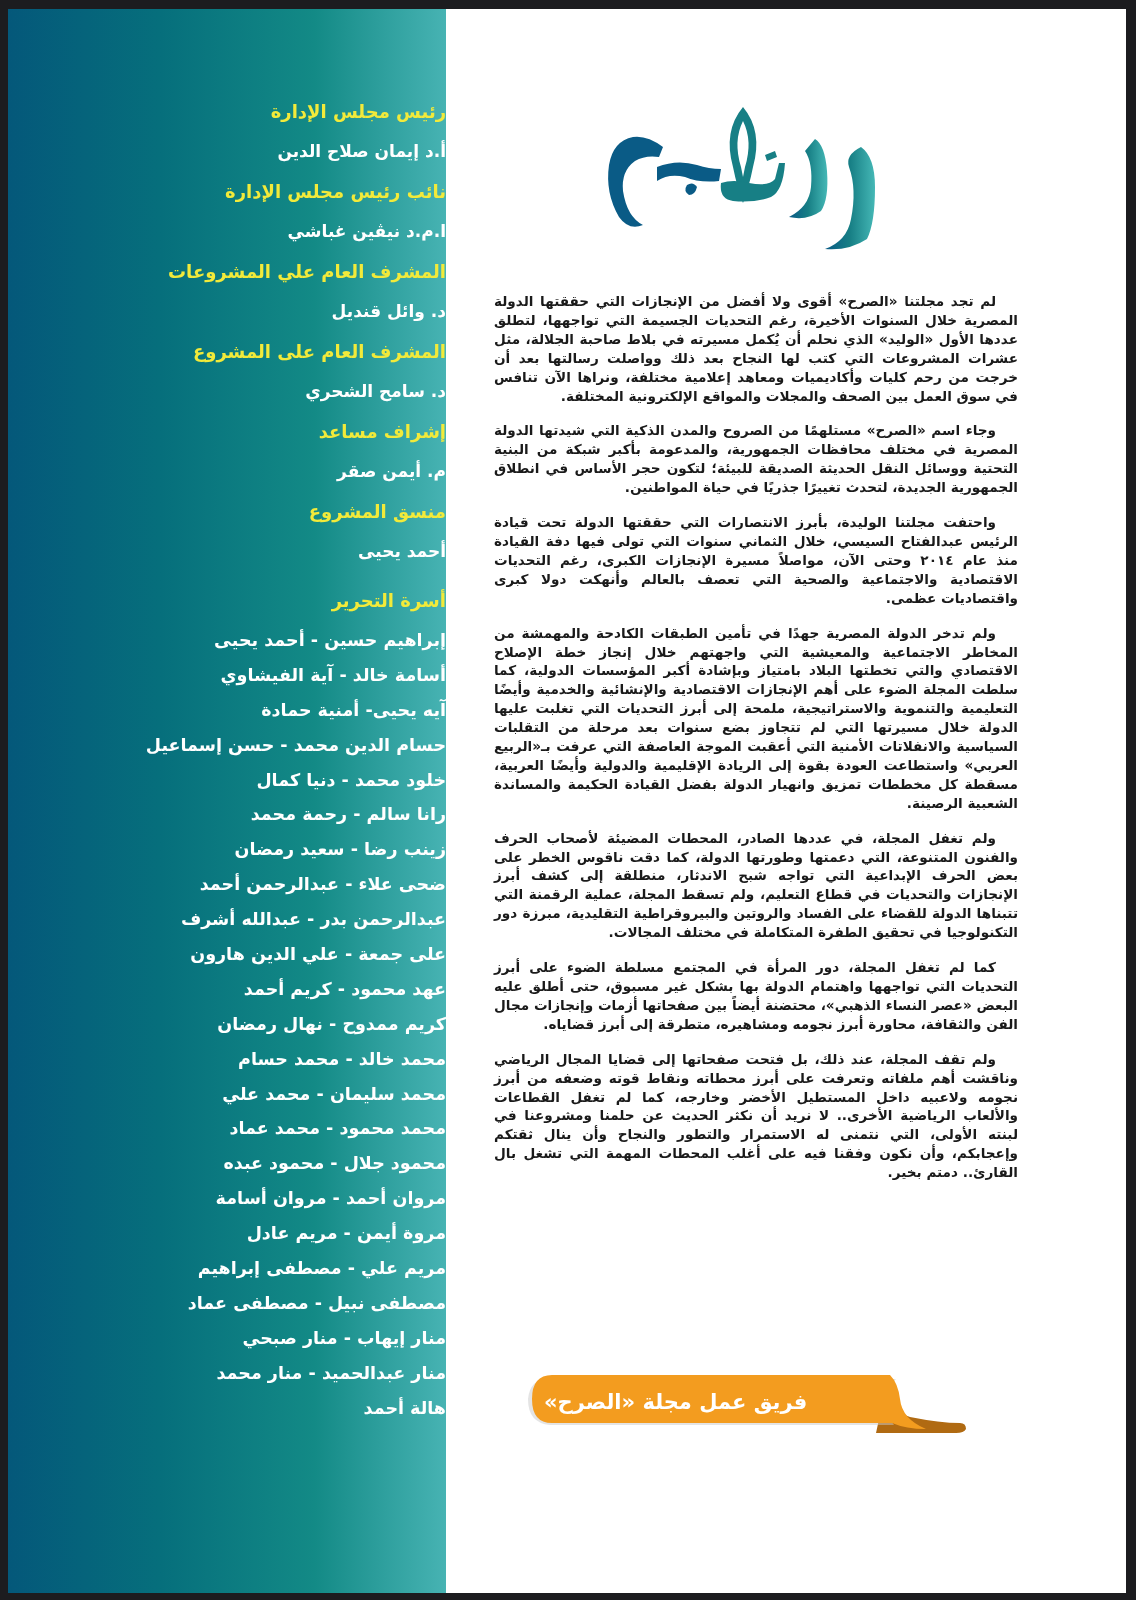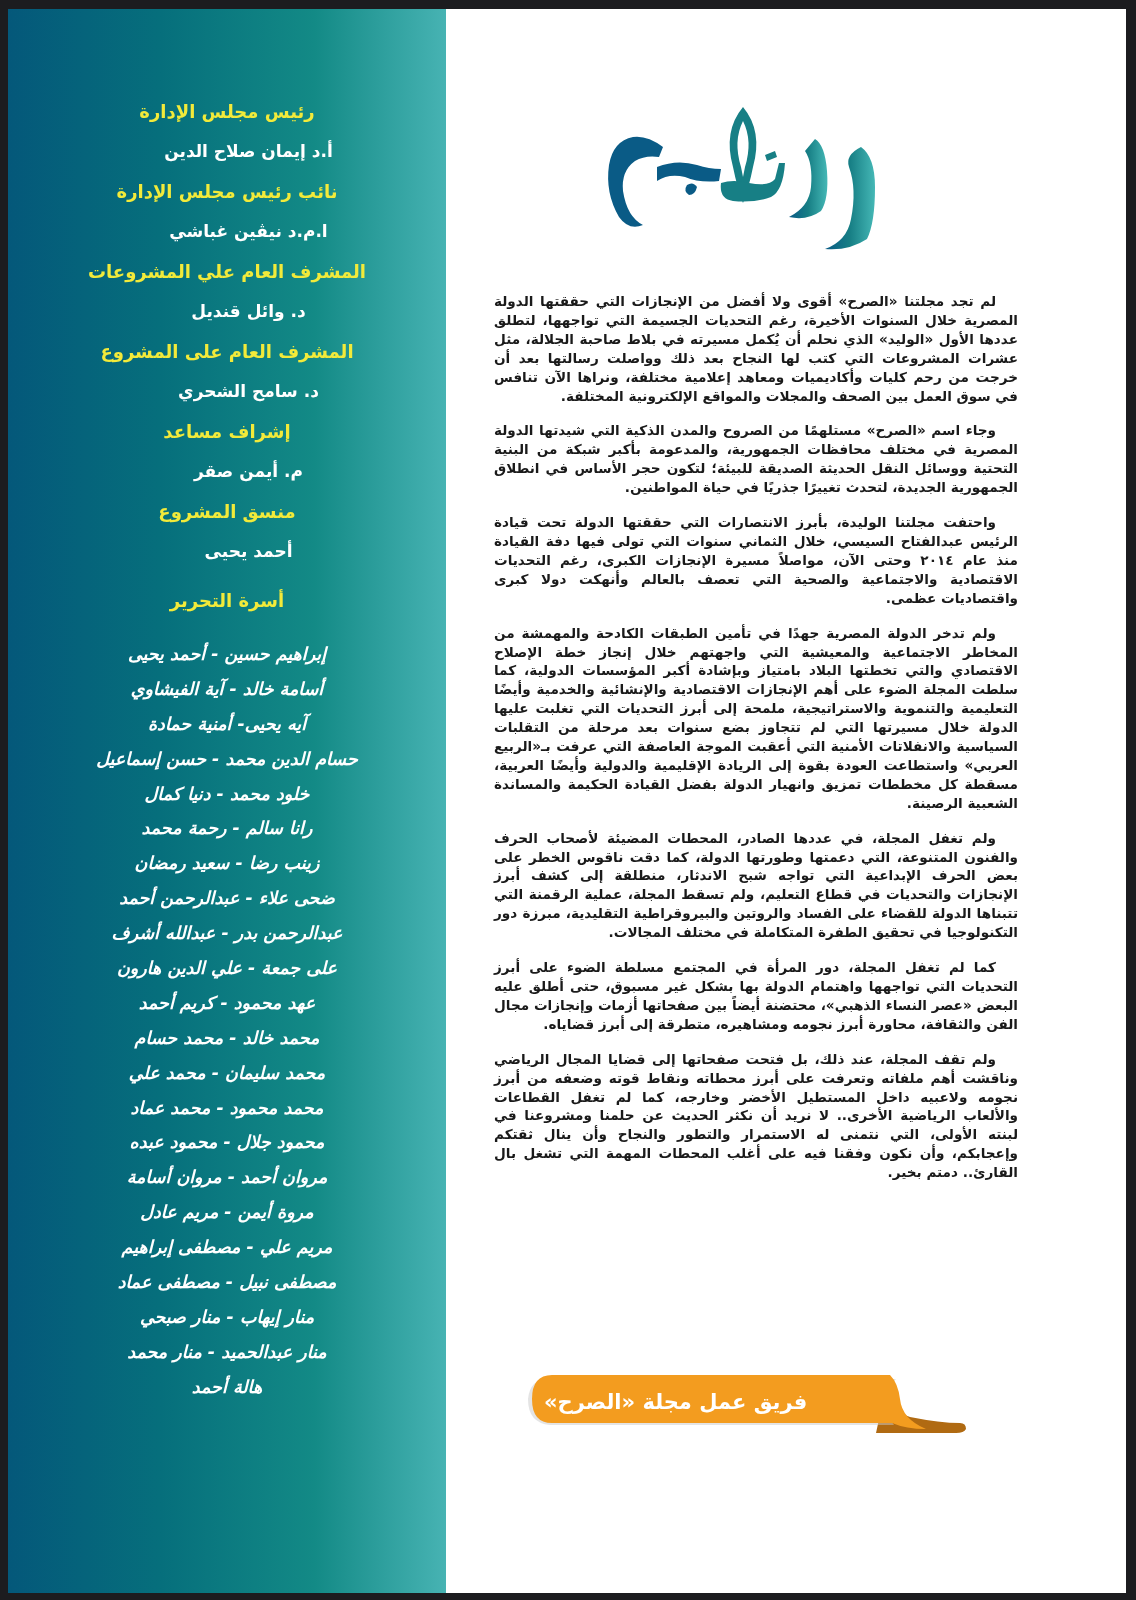--- a/index.html
+++ b/index.html
@@ -9,36 +9,36 @@
     position:relative; overflow:hidden;
     font-family:"DejaVu Sans", sans-serif;
   }
   .page {
     position:absolute; left:8px; top:9px; width:1118px; height:1584px;
     background:#ffffff; overflow:hidden;
   }
   .sidebar {
     position:absolute; left:0; top:0; width:438px; height:1584px;
     background:linear-gradient(90deg,#04587a 0%,#066f7c 35%,#138a86 70%,#47b3b3 100%);
-    direction:rtl; text-align:center;
+    direction:rtl; 
   }
   .sb-list { position:absolute; left:0; right:0; top:86px; }
   .role {
     color:#f2ea3a; font-weight:bold; font-size:18px;
     height:34px; line-height:34px; white-space:nowrap;
   }
   .person {
     color:#ffffff; font-weight:bold; font-size:17px;
     height:46px; line-height:44px; white-space:nowrap;padding-left:43px;
   }
   .team-title {
     color:#f2ea3a; font-weight:bold; font-size:18px;
     margin-top:4px; height:44px; line-height:44px;
   }
-  .team { margin-top:14px;font-style:italic; }
+  .team { margin-top:0; }
   .team-row {
     color:#ffffff; font-weight:bold; font-size:17.5px;
     height:34.9px; line-height:34.9px; white-space:nowrap;
   }
   .title-art {
     position:absolute; left:585px; top:88px; width:290px; height:170px;
   }
   .article {
     position:absolute; left:470px; top:267px; width:556px;
     direction:rtl; text-align:justify;
@@ -80,20 +80,21 @@
         <div class="team-row">أسامة خالد - آية الفيشاوي</div>
         <div class="team-row">آيه يحيى- أمنية حمادة</div>
         <div class="team-row">حسام الدين محمد - حسن إسماعيل</div>
         <div class="team-row">خلود محمد - دنيا كمال</div>
         <div class="team-row">رانا سالم - رحمة محمد</div>
         <div class="team-row">زينب رضا - سعيد رمضان</div>
         <div class="team-row">ضحى علاء - عبدالرحمن أحمد</div>
         <div class="team-row">عبدالرحمن بدر - عبدالله أشرف</div>
         <div class="team-row">على جمعة - علي الدين هارون</div>
         <div class="team-row">عهد محمود - كريم أحمد</div>
+        <div class="team-row">كريم ممدوح - نهال رمضان</div>
         <div class="team-row">محمد خالد - محمد حسام</div>
         <div class="team-row">محمد سليمان - محمد علي</div>
         <div class="team-row">محمد محمود - محمد عماد</div>
         <div class="team-row">محمود جلال - محمود عبده</div>
         <div class="team-row">مروان أحمد - مروان أسامة</div>
         <div class="team-row">مروة أيمن - مريم عادل</div>
         <div class="team-row">مريم علي - مصطفى إبراهيم</div>
         <div class="team-row">مصطفى نبيل - مصطفى عماد</div>
         <div class="team-row">منار إيهاب - منار صبحي</div>
         <div class="team-row">منار عبدالحميد - منار محمد</div>

